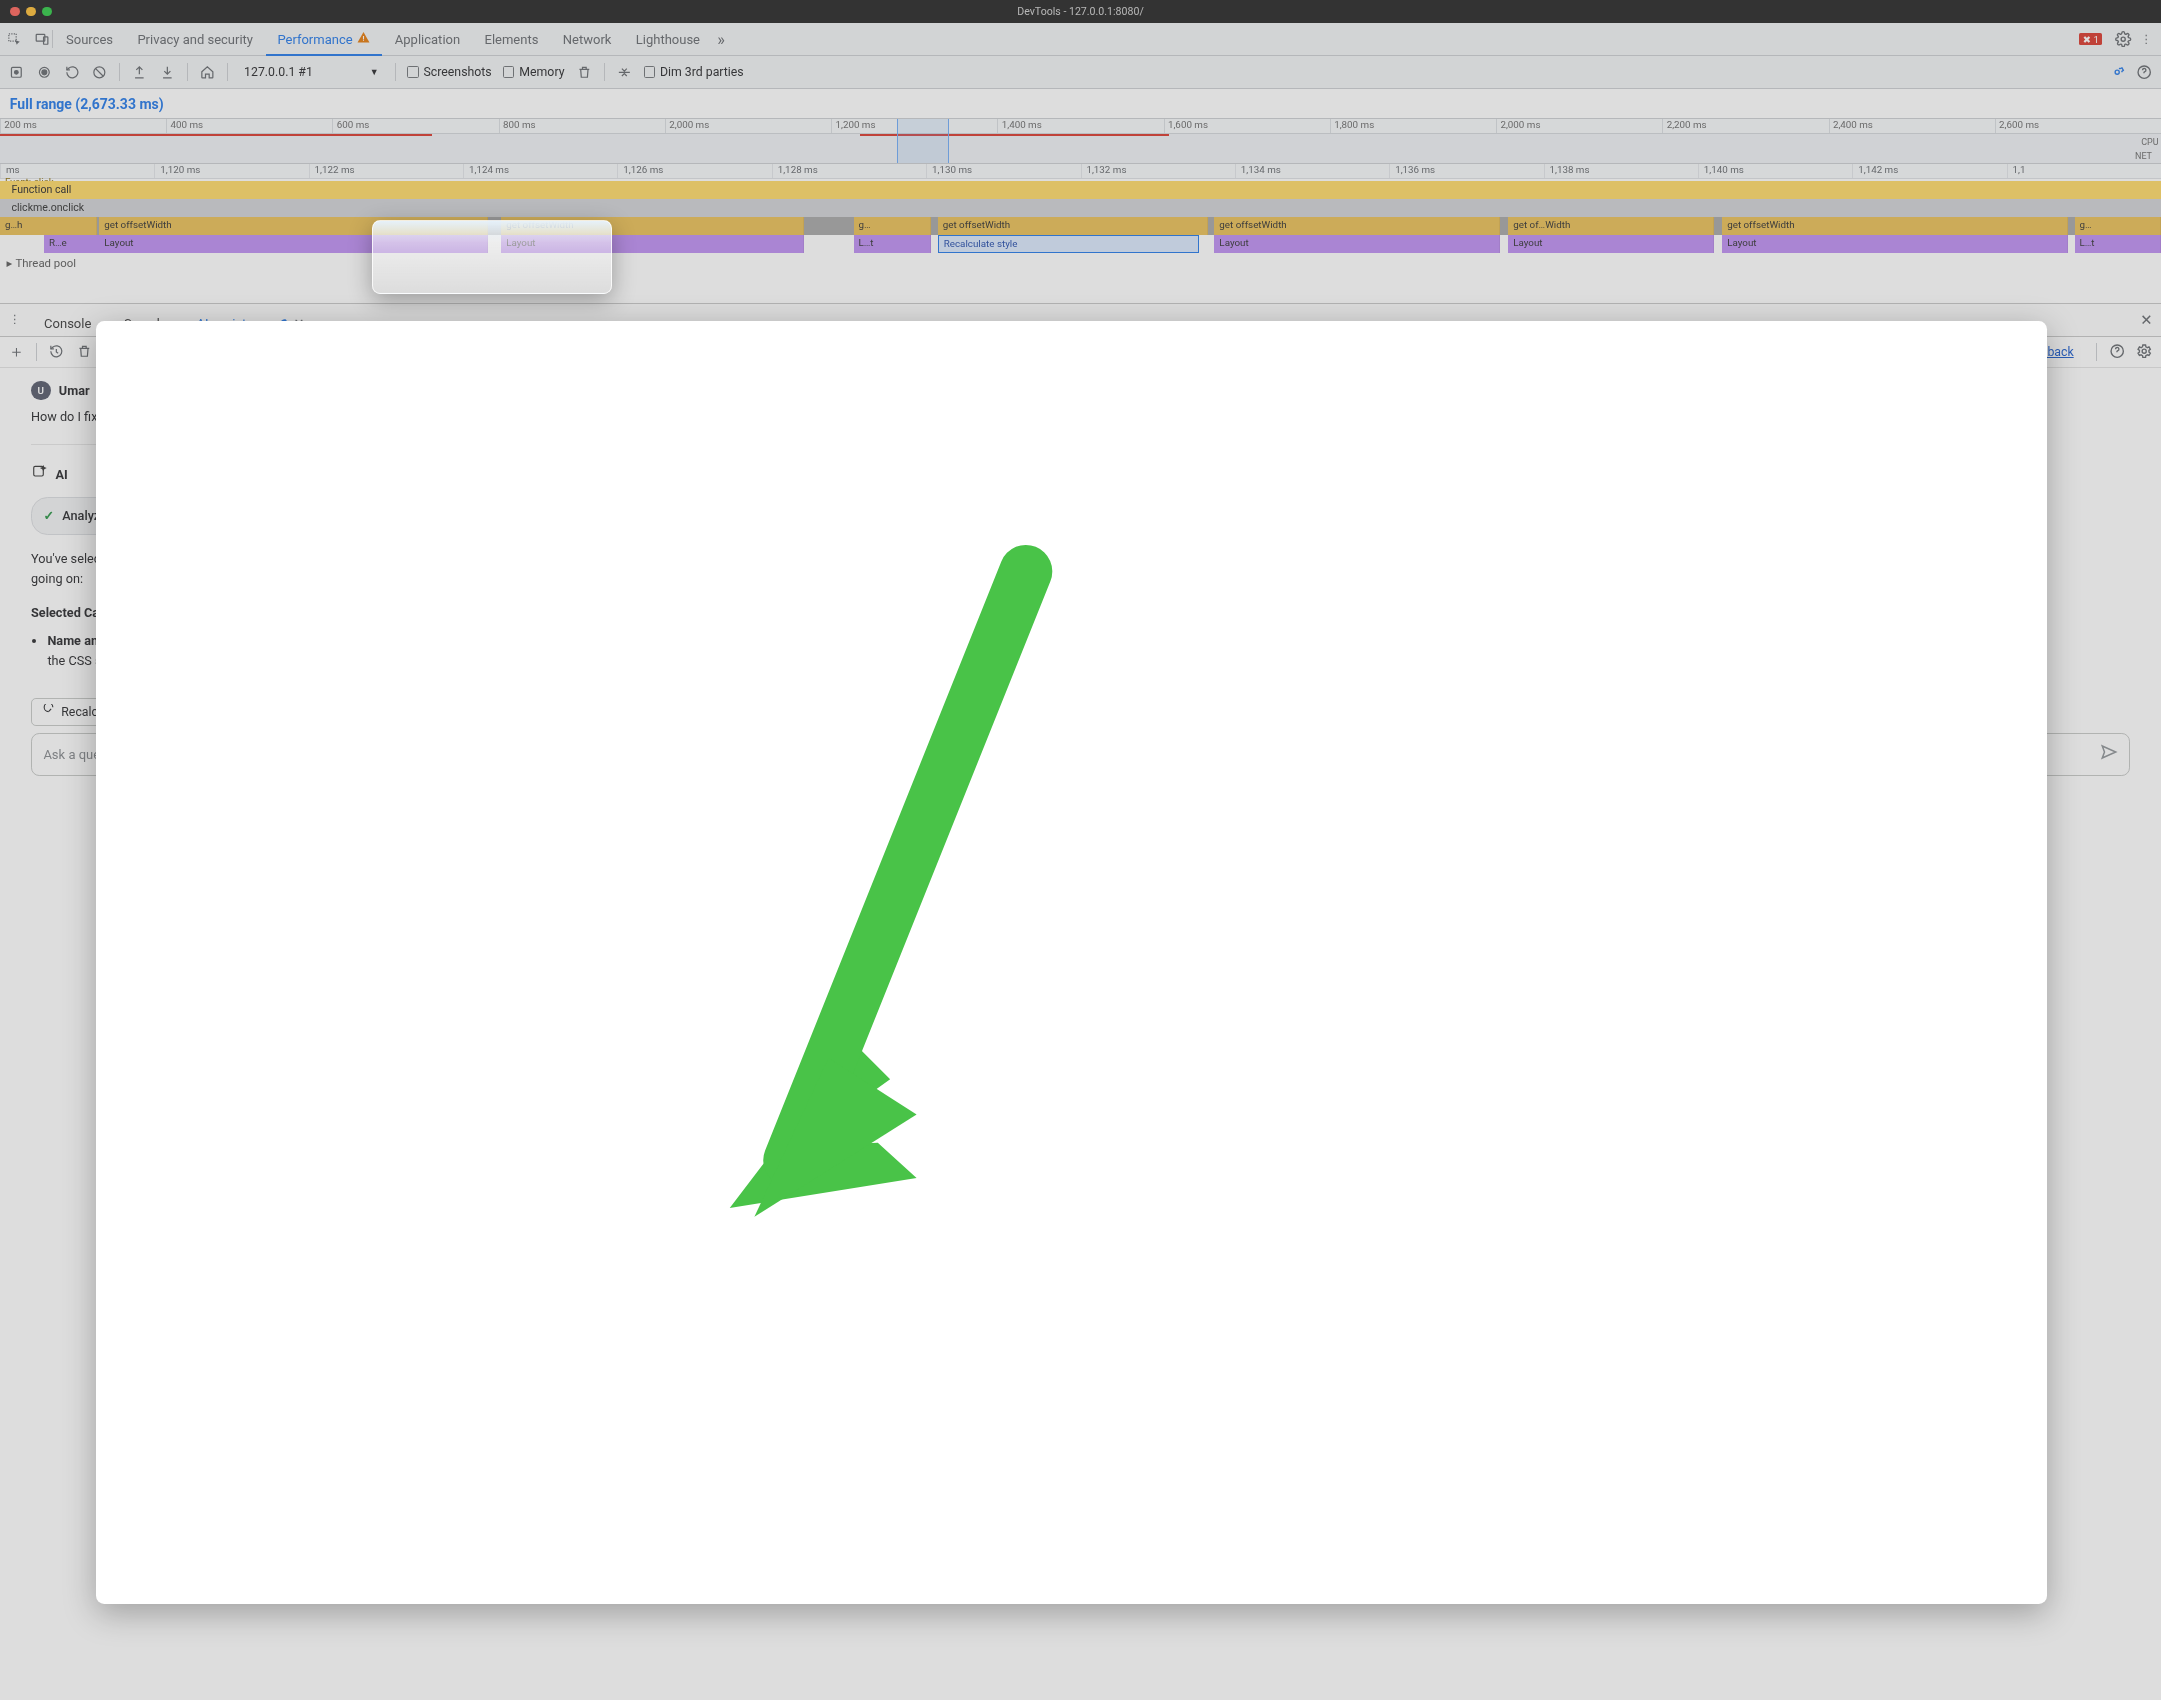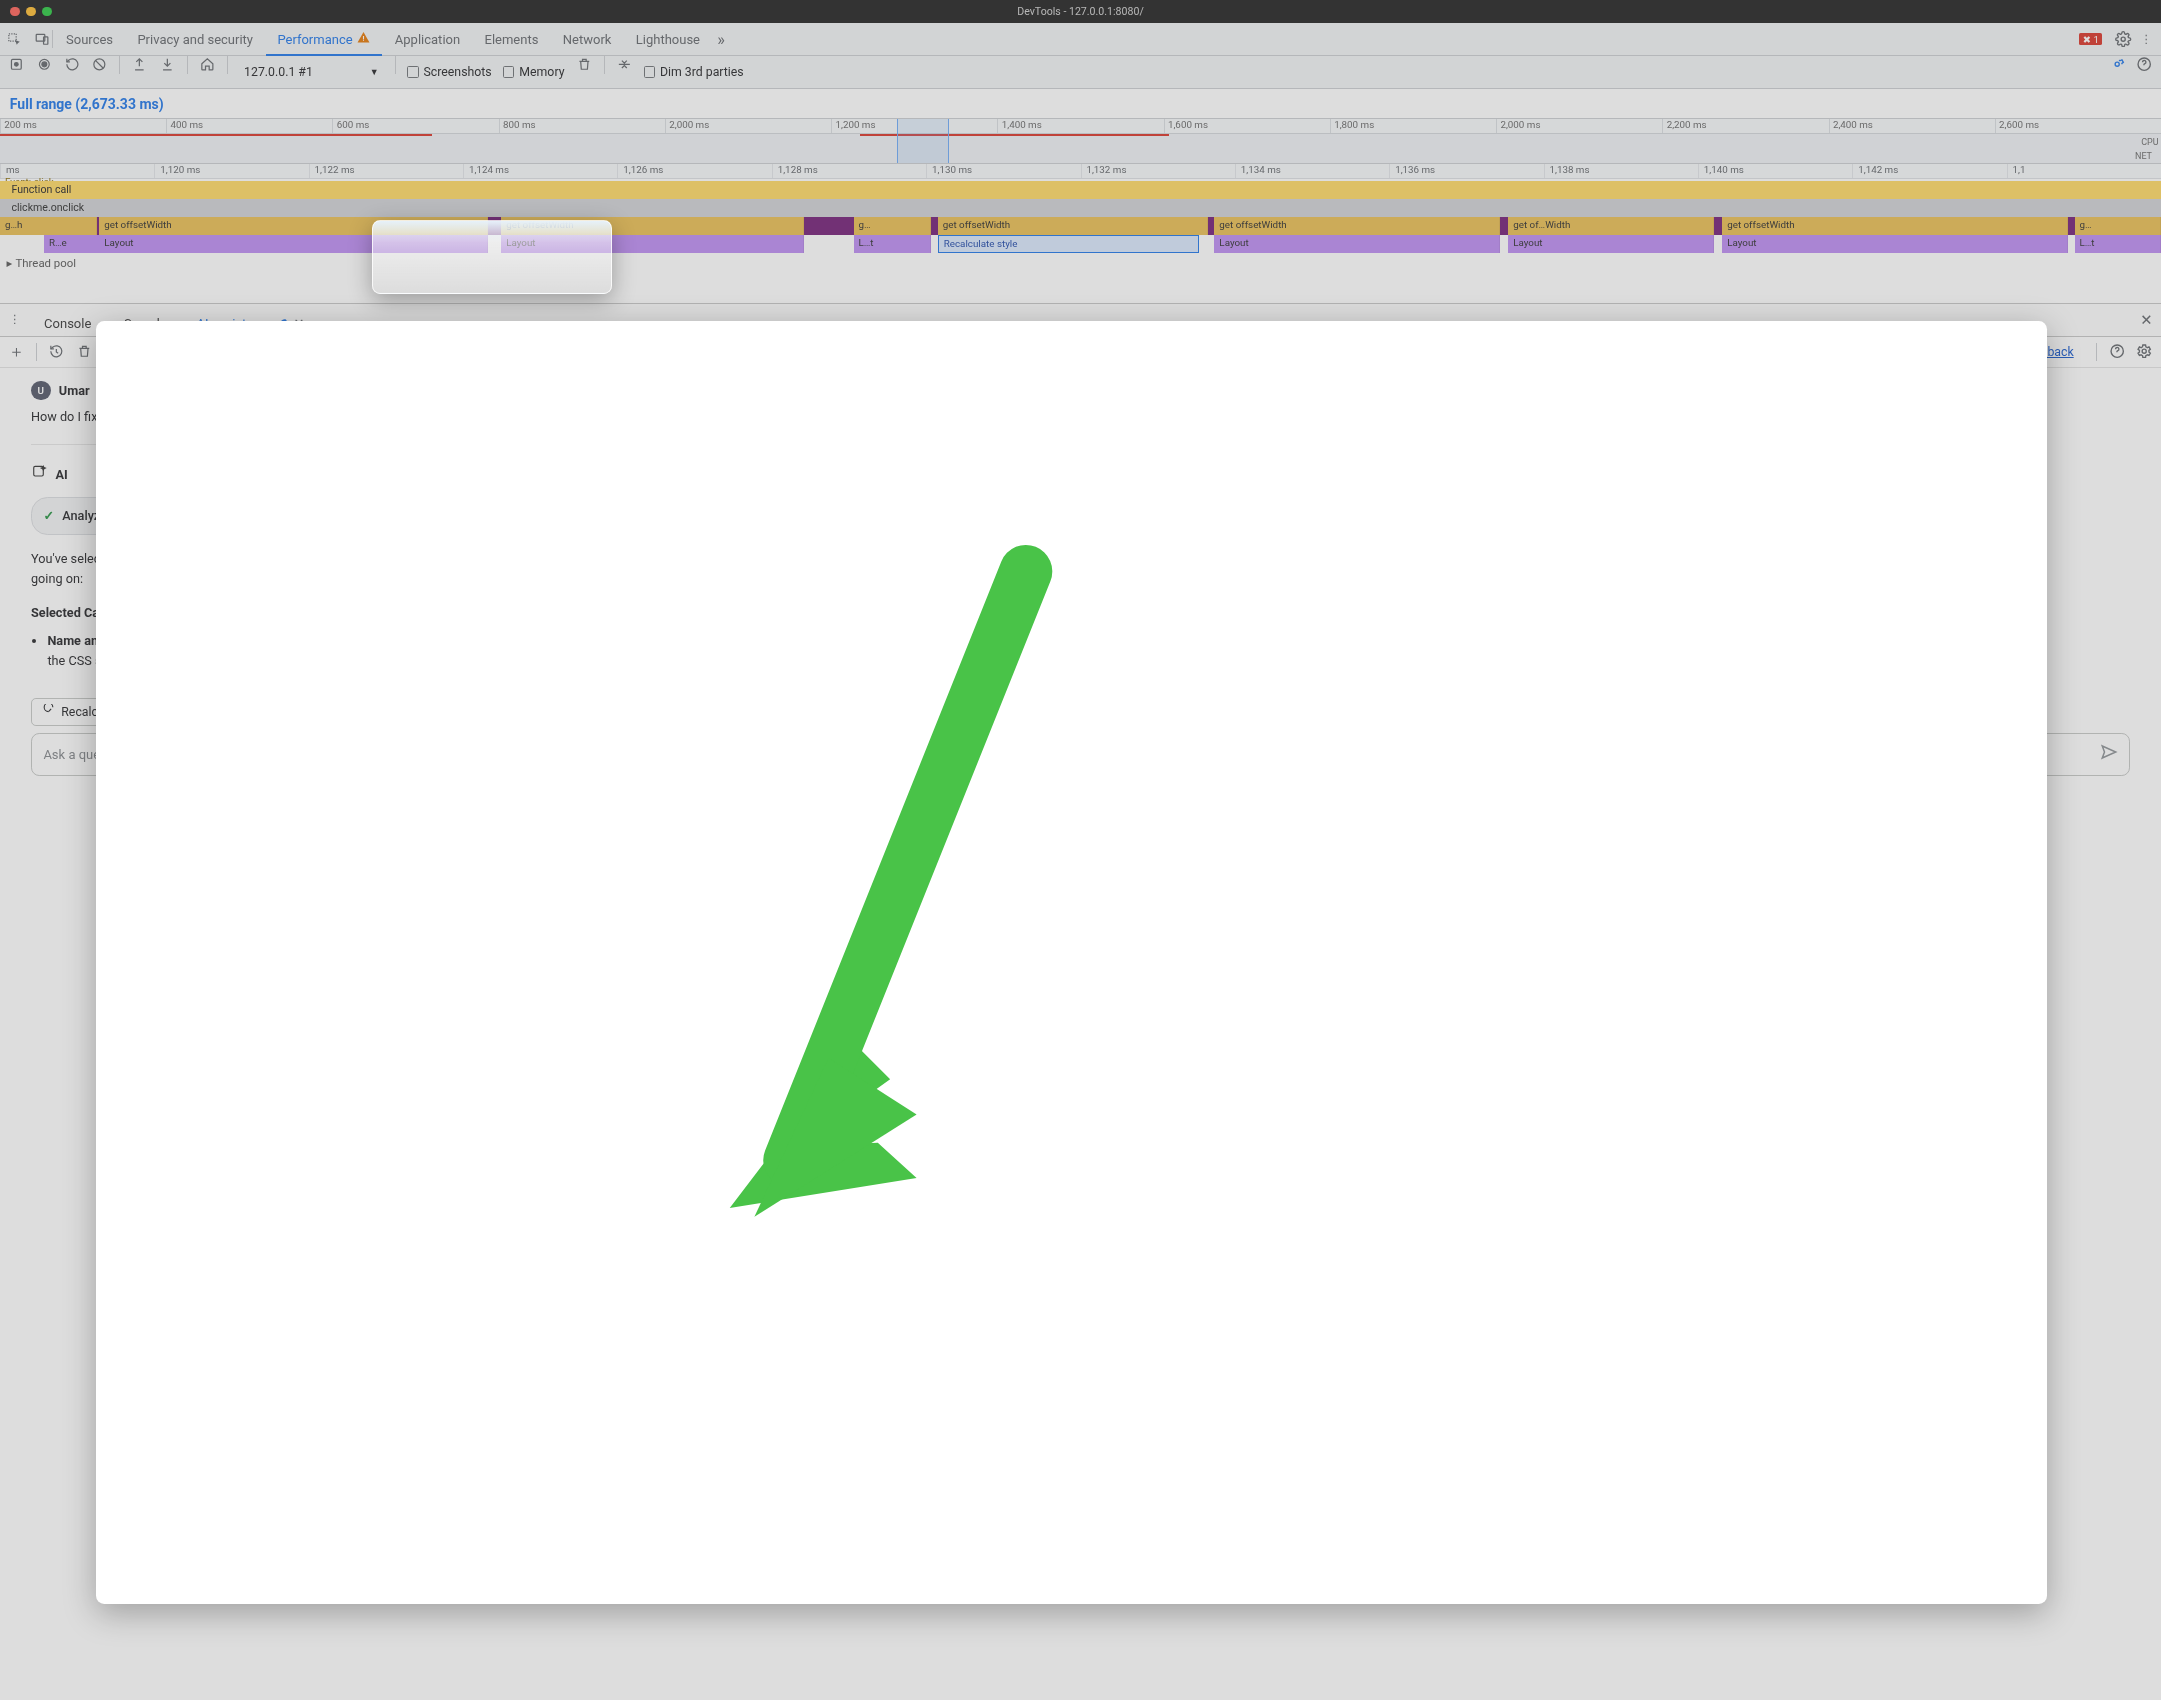--- a/index.html
+++ b/index.html
@@ -73,20 +73,21 @@
   align-items: center;
   gap: 2.5px;
 }
 
 
 .toolbar2 {
   height: 33px;
   background: #f1f3f4;
   border-bottom: 0.8px solid #cacdd1;
   display: flex;
+  align-items: center;
   padding: 0 8.2px;
   gap: 11.4px;
   font-size: 12.3px;
 }
 .sep { width: 0.8px; height: 18px; background: #cacdd1; }
 .dropdown { display: flex; align-items: center; gap: 57px; padding: 1.6px 4.9px; }
 .chk { display: flex; align-items: center; gap: 4.9px; }
 .chkbox { width: 11.4px; height: 11.4px; border: 1.2px solid #6b6f73; border-radius: 1.6px; }
 
 
@@ -429,21 +430,21 @@
         <span>1,1</span>
       </div>
     <div style="position:absolute; top:12.3px; left:4.9px; font-size:9.8px; color:#8a6b00;">Event: click</div>
     <div class="row yellow" style="margin-top:2px;">
       <span class="lbl">Function call</span>
     </div>
     <div class="row grey">
       <span class="lbl">clickme.onclick</span>
     </div>
 
-    <div class="row" style="height:18px; background:#701a75;">
+    <div class="row" style="height:18px; background:#a3a3a3;">
       <div class="seg segY" style="left:0%; width:4.5%;">g…h</div>
       <div class="seg segY" style="left:4.6%; width:18%;">get offsetWidth</div>
       <div class="seg segY" style="left:23.2%; width:14%;">get offsetWidth</div>
       <div class="seg segY" style="left:39.5%; width:3.6%;">g…</div>
       <div class="seg segY" style="left:43.4%; width:12.5%;">get offsetWidth</div>
       <div class="seg segY" style="left:56.2%; width:13.2%;">get offsetWidth</div>
       <div class="seg segY" style="left:69.8%; width:9.5%;">get of…Width</div>
       <div class="seg segY" style="left:79.7%; width:16%;">get offsetWidth</div>
       <div class="seg segY" style="left:96%; width:4%;">g…</div>
     </div>

